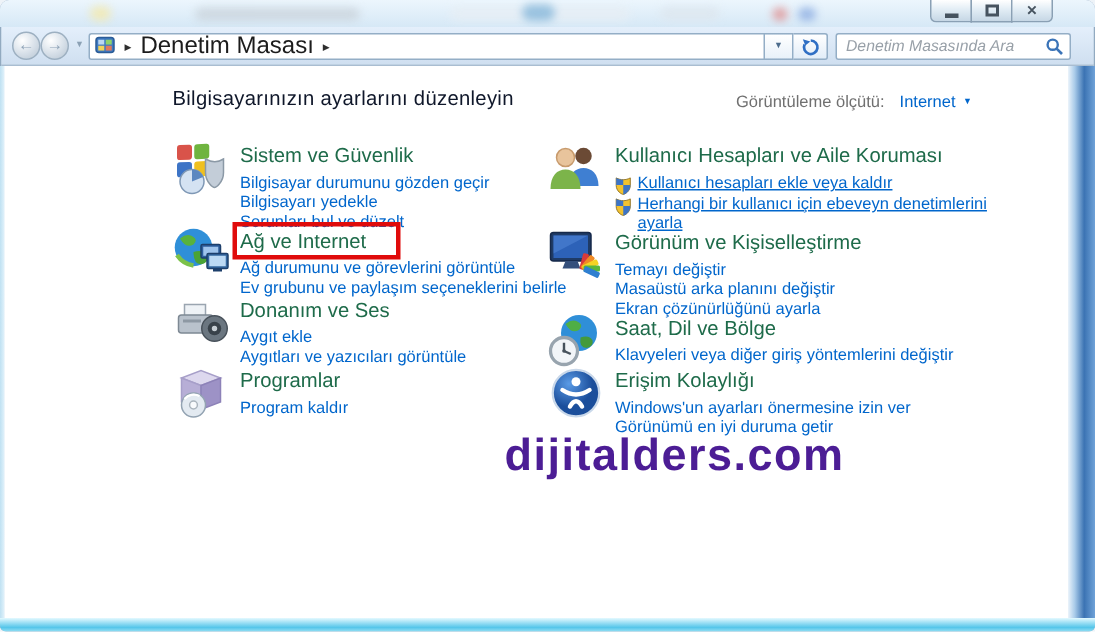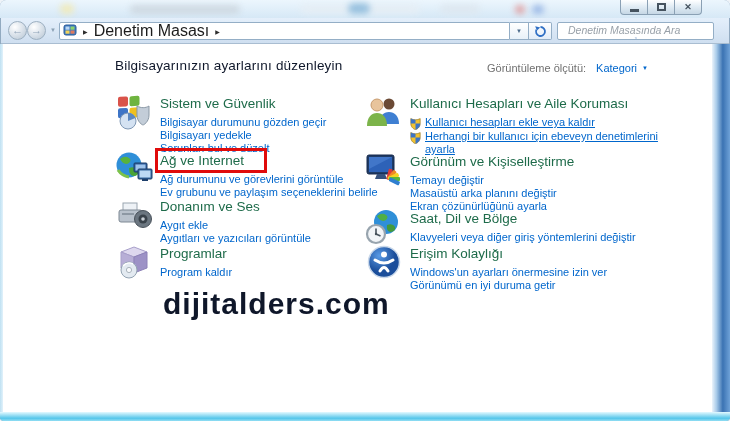--- a/index.html
+++ b/index.html
@@ -50,42 +50,42 @@
   .addr-drop { position:absolute; left:509px; top:4px; width:19px; height:18px;
     border:1px solid #94aec6; border-left:none;
     background:linear-gradient(#ffffff,#e8f1f9);
     display:flex; align-items:center; justify-content:center; font-size:6px; color:#4d6c8c; }
   .refresh-btn { position:absolute; left:528px; top:4px; width:23px; height:18px;
     border:1px solid #94aec6; border-left:none; border-radius:0 2px 2px 0;
     background:linear-gradient(#ffffff,#e2edf8);
     display:flex; align-items:center; justify-content:center; }
   .searchbox { position:absolute; left:556px; top:4px; width:157px; height:18px;
     background:#fff; border:1px solid #94aec6; border-radius:2px;
-    display:flex; align-items:center; padding:0 4px;flex-direction:column; }
+    display:flex; align-items:center; padding:0 4px; }
   .searchbox input { flex:1; border:none; outline:none; font-family:"Liberation Sans",sans-serif;
     font-size:10.5px; color:#333; background:transparent; min-width:0; }
   .searchbox input::placeholder { font-style:italic; color:#98a0a8; }
   
   .border-left  { position:absolute; left:0; top:44px; width:3px; bottom:9px;
     background:linear-gradient(to right,#bfe1f2,#e2f2fb); }
   .border-right { position:absolute; right:0; top:44px; width:18px; bottom:9px;
     background:linear-gradient(to right,#ecf4fb 0%,#a9cbe9 25%,#3b73b3 60%,#6fa2d8 100%); }
   .border-bottom { position:absolute; left:0; right:0; bottom:0; height:9px;
     background:linear-gradient(#e4f9ff,#55c6ea 70%,#93def3); }
   
   .content { position:absolute; left:3px; top:44px; right:18px; bottom:9px;
     background:#fff; overflow:hidden; }
   .page-title { position:absolute; left:112px; top:14px; font-size:13.5px;
     color:#0f172a; letter-spacing:.2px; }
   .view-by { position:absolute; right:64px; top:18px; display:flex; align-items:center; font-size:11px; }
   .view-by-label { color:#707070; margin-right:10px; }
   .view-by-value { color:#0066cc; cursor:pointer; display:flex; align-items:center; }
   .view-by-arrow { font-size:6px; margin-left:5px; color:#0066cc; }
-  .watermark { position:absolute; left:160px; top:243px; width:400px; text-align:left;
-    font-size:30px; font-weight:bold; color:#0f172a; letter-spacing:1px; }
+  .watermark { position:absolute; left:160px; top:243px; width:400px; text-align:right;
+    font-size:30px; font-weight:bold; color:#4c1d95; letter-spacing:1px; }
   
   .cat { position:absolute; display:flex; }
   .cat-icon { width:38px; height:38px; flex:0 0 38px; margin-right:7px; cursor:pointer; }
   .cat-body { width:276px; position:relative; }
   .cat-title { display:block; font-size:13.5px; color:#1e6b4a; text-decoration:none;
     margin:3px 0 5px 0; cursor:pointer; }
   .cat-link { display:block; font-size:11px; line-height:13px; color:#0066cc;
     text-decoration:none; cursor:pointer; }
   .shield-link { display:flex; align-items:flex-start;text-decoration:underline; }
   .shield-link .uac { flex:0 0 12px; margin:1px 3px 0 0; }
@@ -164,21 +164,21 @@
   <div class="border-left"></div>
   <div class="border-right"></div>
   <div class="border-bottom"></div>
 
   <div class="content">
     <div class="watermark">dijitalders.com</div>
     <div class="page-title">Bilgisayarınızın ayarlarını düzenleyin</div>
     <div class="view-by">
       <span class="view-by-label">Görüntüleme ölçütü:</span>
       <span class="view-by-value">
-        <span>Kategori</span>
+        <span>Internet</span>
         <span class="view-by-arrow">▼</span>
       </span>
     </div>
 
     <div class="cat" style="left:112px;top:49px">
       <div class="cat-icon">
         <svg width="38" height="38" viewBox="0 0 38 38">
           <g transform="skewY(-3)">
             <rect x="3" y="4" width="10" height="10" rx="2" fill="#d9534a"></rect>
             <rect x="14.5" y="4" width="10" height="10" rx="2" fill="#6fb43f"></rect>

